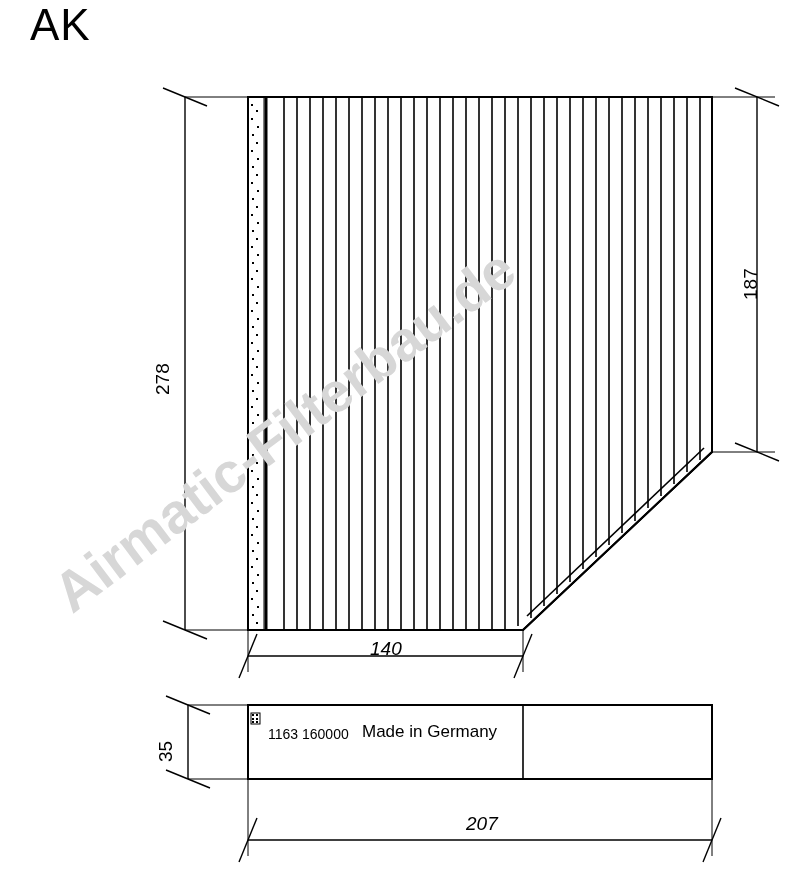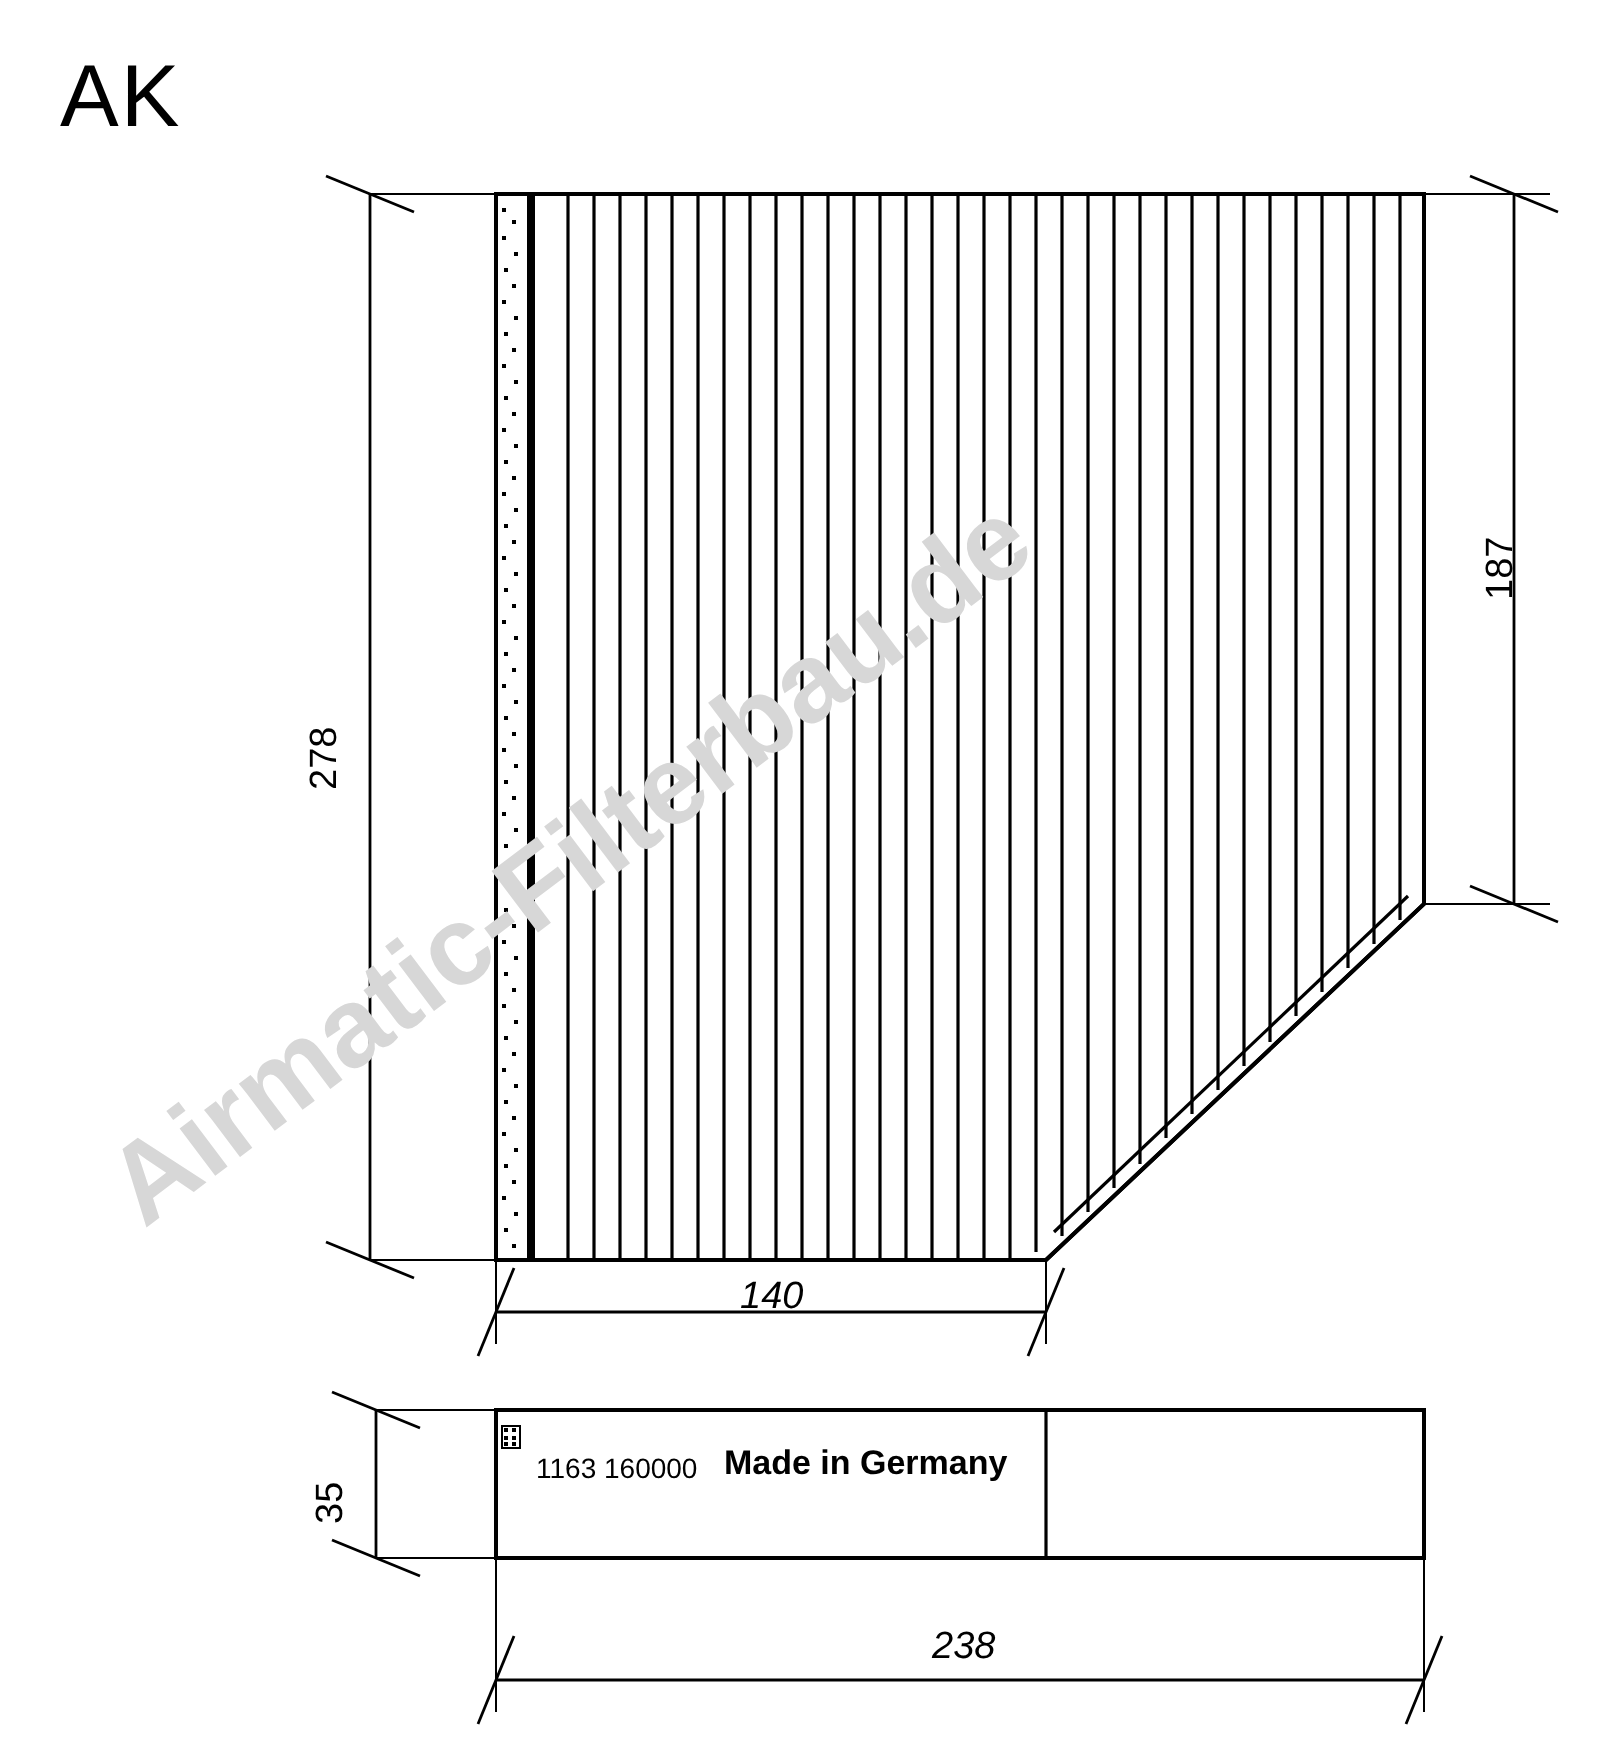--- a/index.html
+++ b/index.html
@@ -28,21 +28,21 @@
     top: 0;
   }
   .label {
     position: absolute;
     font-family: "Liberation Sans", sans-serif;
     color: #000000;
     white-space: nowrap;
   }
   #title-label {
     left: 30px;
-    top: 24px;
+    top: 0;
     font-size: 44px;
     letter-spacing: 1px;
   }
   .dim-h {
     font-size: 19px;
     font-style: italic;
   }
   .dim-v {
     font-size: 19px;
     transform: rotate(-90deg);
@@ -55,21 +55,20 @@
   #dim-238 { left: 466px; top: 813px; }
   #part-number-label {
     left: 268px;
     top: 726px;
     font-size: 14px;
   }
   #made-in-label {
     left: 362px;
     top: 722px;
     font-size: 17px;
-    font-weight: bold;
   }
   #watermark {
     position: absolute;
     left: 80px;
     top: 560px;
     font-size: 56px;
     font-weight: bold;
     color: #d7d7d7;
     transform: rotate(-37deg);
     transform-origin: left bottom;
@@ -258,18 +257,18 @@
   </svg>
 
   <div id="watermark">Airmatic-Filterbau.de</div>
 
   <div class="label" id="title-label">AK</div>
 
   <div class="label dim-v" id="dim-278">278</div>
   <div class="label dim-v" id="dim-187">187</div>
   <div class="label dim-v" id="dim-35">35</div>
   <div class="label dim-h" id="dim-140">140</div>
-  <div class="label dim-h" id="dim-238">238</div>
+  <div class="label dim-h" id="dim-238">207</div>
 
   <div class="label" id="part-number-label">1163 160000</div>
   <div class="label" id="made-in-label">Made in Germany</div>
 
 </div>
 
 </body></html>

